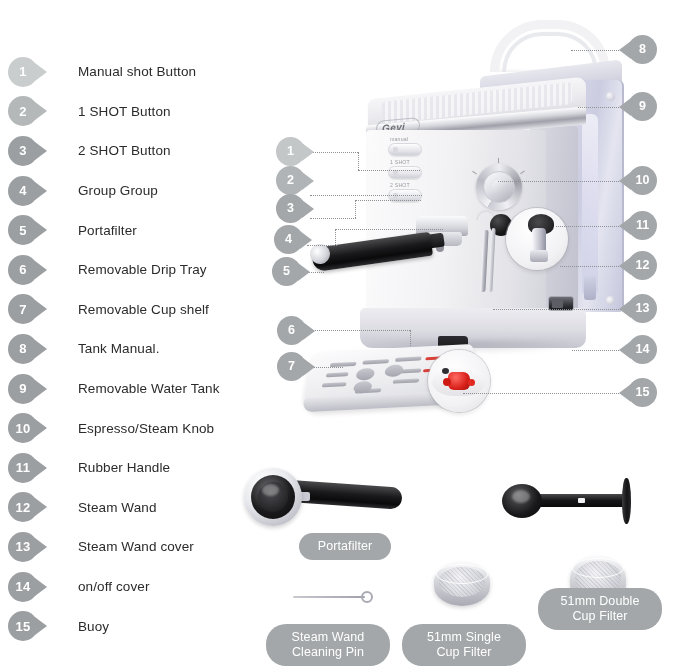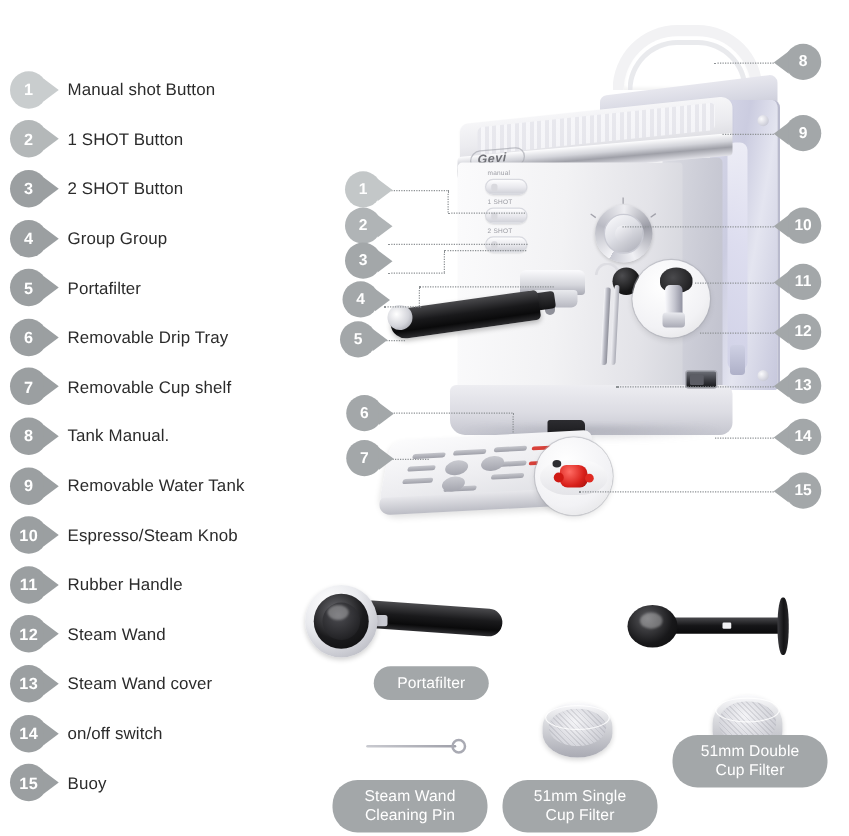--- a/index.html
+++ b/index.html
@@ -33,21 +33,21 @@
     border-top: 9px solid transparent;
     border-bottom: 9px solid transparent;
     border-left: 12px solid currentColor;
     color: inherit;
   }
   .badge { color: #9b9fa1; }
   .badge.light { color: #c9cdce; }
   .badge.mid   { color: #b4b8b9; }
   .badge span { color: #ffffff; position: relative; z-index: 2; }
   .legend-label {
-    margin-left: 16px; font-size: 13.5px; color: #2b2b2b;
+    margin-left: 40px; font-size: 13.5px; color: #2b2b2b;
     white-space: nowrap; letter-spacing: .1px;
   }
 
   
   .callout { position: absolute; display: flex; align-items: center; }
   .cbadge {
     position: relative; width: 29px; height: 29px; border-radius: 50%;
     background: #a3a7a9; color: #a3a7a9;
     display: flex; align-items: center; justify-content: center;
     flex: 0 0 auto;
@@ -538,21 +538,21 @@
     <div class="legend-row">
       <div class="badge">
           <span>13</span>
         </div>
       <div class="legend-label">Steam Wand cover</div>
     </div>
     <div class="legend-row">
       <div class="badge">
           <span>14</span>
         </div>
-      <div class="legend-label">on/off switch</div>
+      <div class="legend-label">on/off cover</div>
     </div>
     <div class="legend-row">
       <div class="badge">
           <span>15</span>
         </div>
       <div class="legend-label">Buoy</div>
     </div>
   </div>
 
   <div class="machine">

